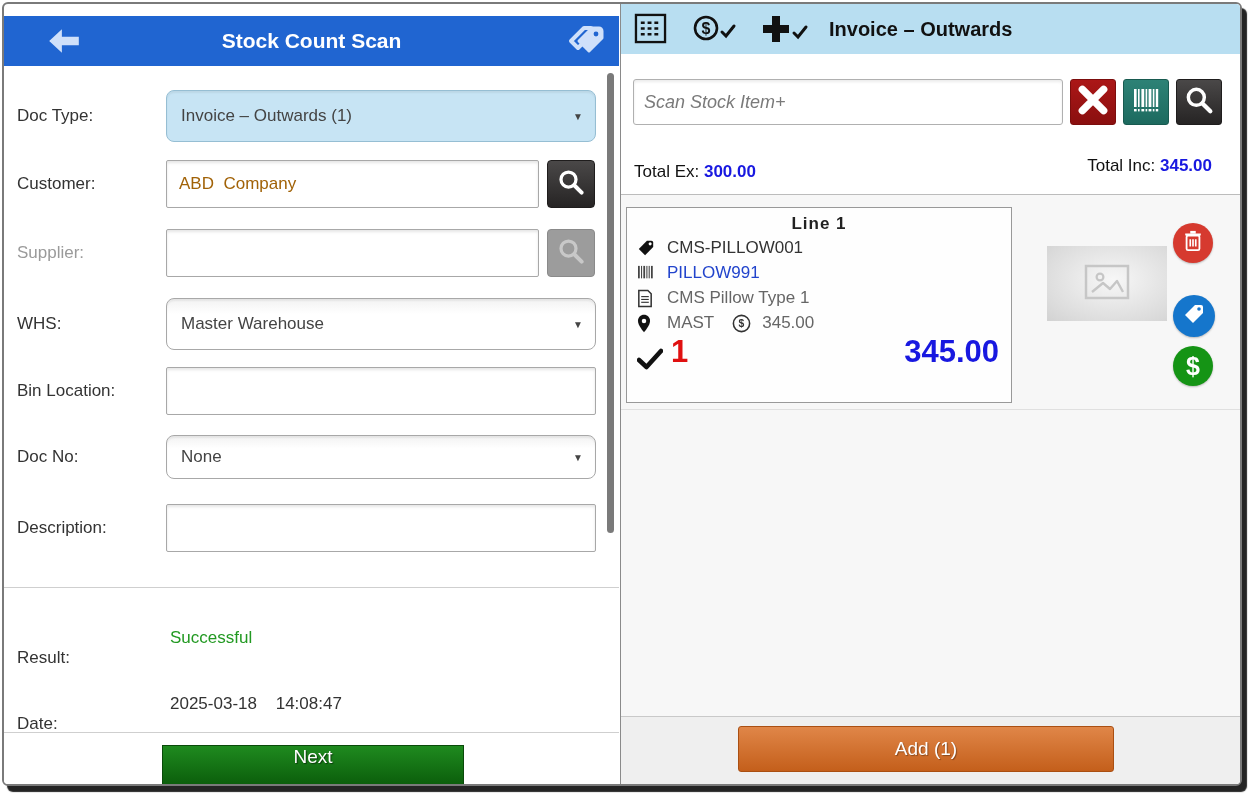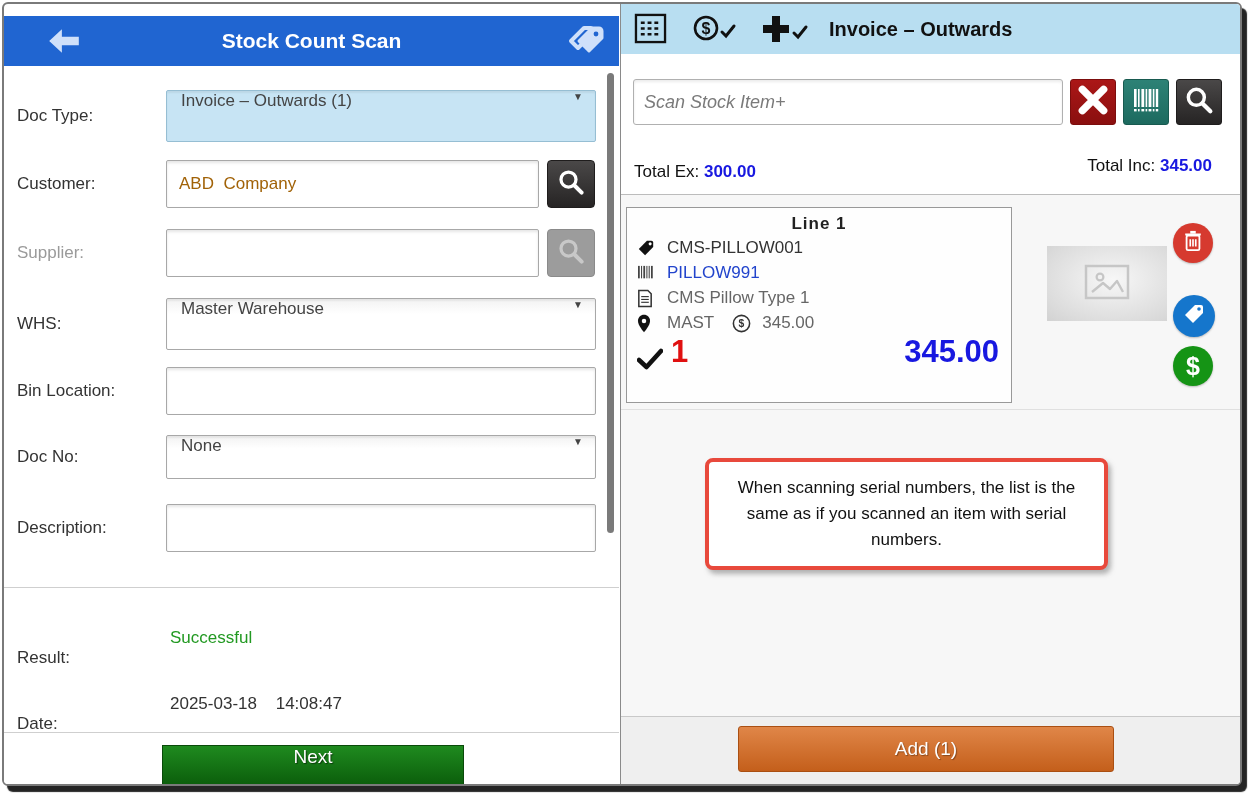--- a/index.html
+++ b/index.html
@@ -19,22 +19,22 @@
 
   .frow  { position:absolute; left:0; width:100%; }
   .flabel{ position:absolute; left:13px; top:0; bottom:0; display:flex; align-items:center;
            font-size:17px; color:#333; }
   .flabel.dim { color:#9a9a9a; }
   .tinput { position:absolute; left:162px; top:0; height:100%; width:430px; border:1px solid #a8a8a8;
             border-radius:2px; font-family:"Liberation Sans",sans-serif; font-size:17px; color:#a16207;
             padding:0 12px; background:#fff; box-shadow:inset 0 2px 3px rgba(0,0,0,0.10); outline:none; }
   .tinput.short { width:373px; }
   .selbox { position:absolute; left:162px; top:0; height:100%; width:430px; border:1px solid #a8a8a8;
-            border-radius:2px; background:linear-gradient(#f2f2f2,#ffffff 30%); display:flex; 
-            padding:0 14px; font-size:17px; color:#444; cursor:pointer;
+            border-radius:8px; background:linear-gradient(#f2f2f2,#ffffff 30%); display:flex; align-items:center;
+            padding:12px 14px; font-size:17px; color:#444; cursor:pointer;
             box-shadow:inset 0 2px 2px rgba(0,0,0,0.06); }
   .selbox .arrow { position:absolute; right:12px; font-size:10px; color:#444; }
   .selbox.hl { background:#c7e4f4; border-color:#96bed3; color:#3c6275; }
   .sq-btn { position:absolute; width:48px; height:48px; border:1px solid #1f1d1d; border-radius:4px;
             background:linear-gradient(#4a4848,#262424); display:flex; align-items:center; justify-content:center;
             cursor:pointer; }
   .sq-btn.disabled { background:#9c9c9c; border-color:#8a8a8a; cursor:default; }
 
   .divider { position:absolute; left:0; width:100%; height:1px; background:#cfcfcf; }
 
@@ -398,23 +398,20 @@
                 <circle cx="17" cy="7" r="1.8" fill="#1576cc"></circle>
               </svg>
           </span>
         </div>
         <div class="circ green">
           <span>$</span>
         </div>
 
         <div class="row-sep"></div>
 
-        <div class="note-box">
-          <span>When scanning serial numbers, the list is the same as if you scanned an item with serial numbers.</span>
-        </div>
       </div>
 
       <div class="rp-footer">
         <div class="add-btn">
           <span>Add (1)</span>
         </div>
       </div>
     </div>
 
   </div>

